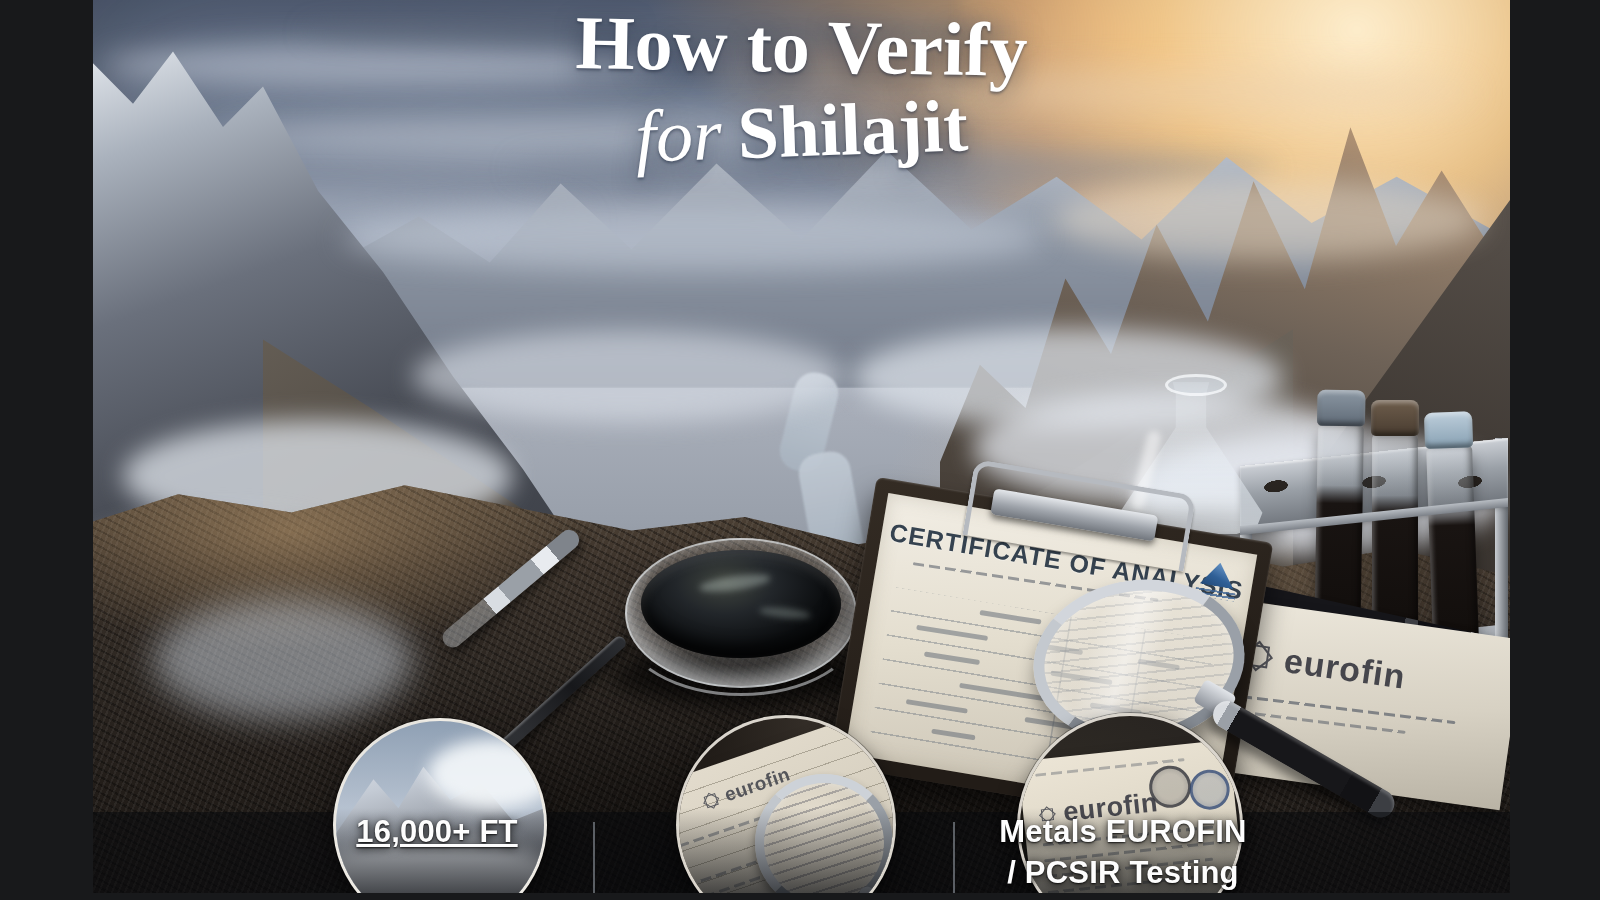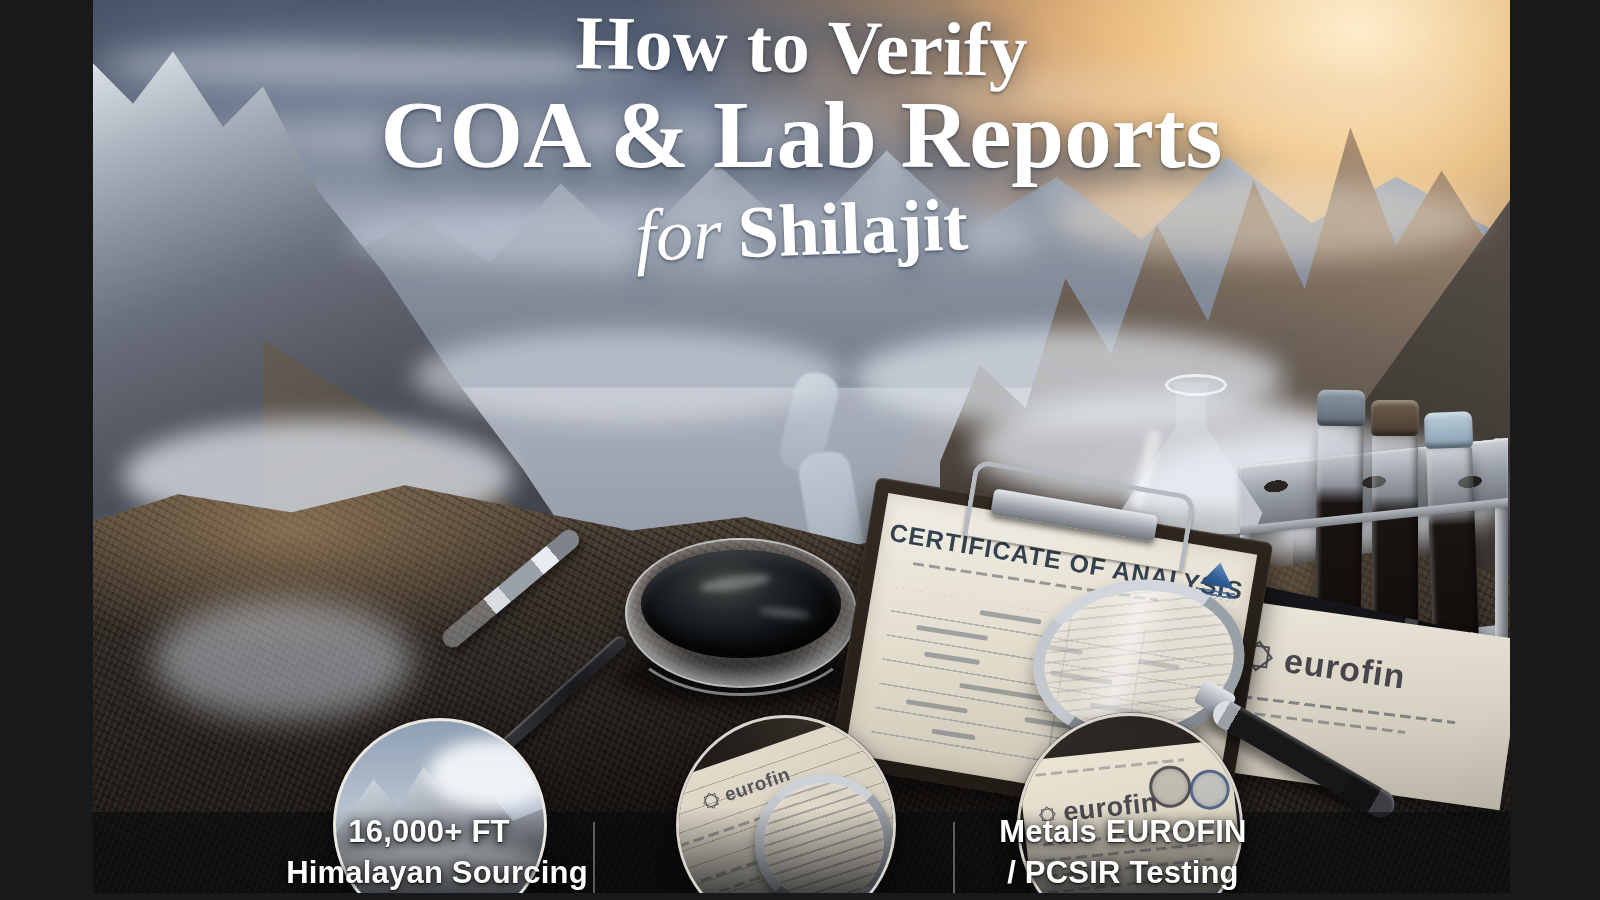--- a/index.html
+++ b/index.html
@@ -406,24 +406,22 @@
       <div class="c3-stamp1"></div>
       <div class="c3-stamp2"></div>
       <div class="scb c3-s1"></div>
       <div class="scb c3-s2"></div>
       <div class="scb c3-s3"></div>
       <div class="scb c3-s4"></div>
     </div>
     <div class="cfade"></div>
   </div>
 
-  <div class="cap-line" style="left:76px;top:814px;">16,000+ FT</div>
-  <div class="cap-line" style="left:84px;top:855px;">Himalayan Sourcing</div>
+  <div class="cap-line" style="left:84px;top:814px;text-decoration:underline;">16,000+ FT</div>
   <div class="cap-line" style="left:770px;top:814px;">Metals EUROFIN</div>
   <div class="cap-line" style="left:770px;top:855px;">/ PCSIR Testing</div>
 
   <div class="abs title">
     <div class="t1">How to Verify</div>
-    <div class="t2">COA &amp; Lab Reports</div>
     <div class="t3"><span class="it">for</span><span>Shilajit</span></div>
   </div>
 
 </div>
 
 </body></html>

